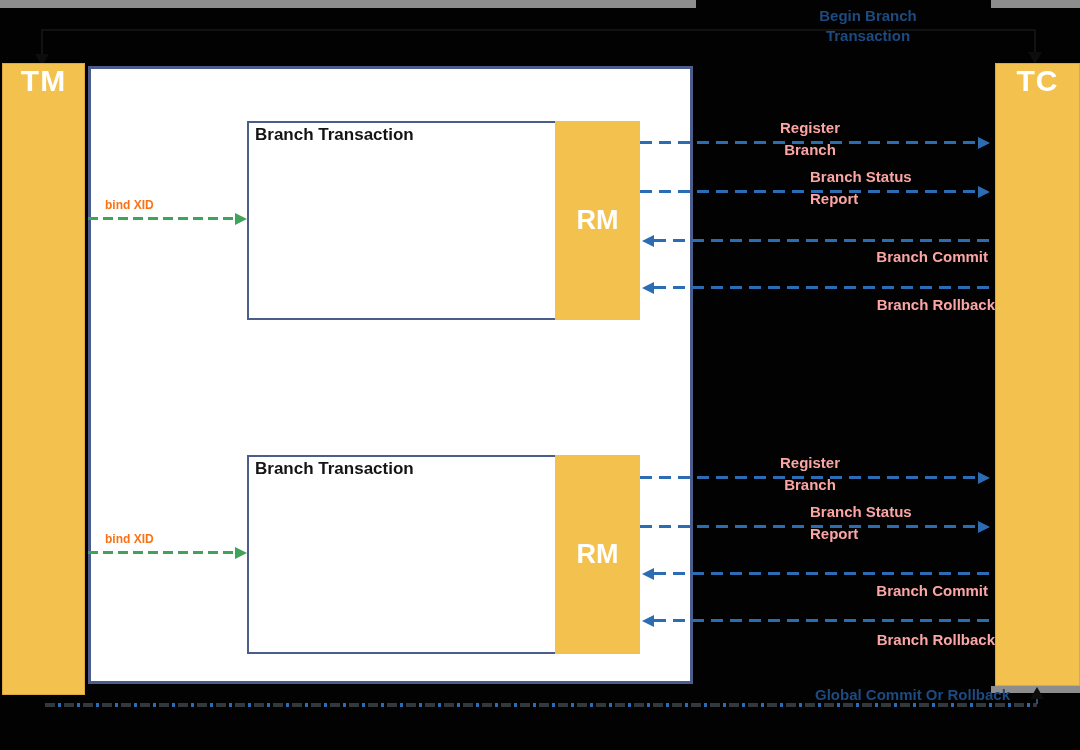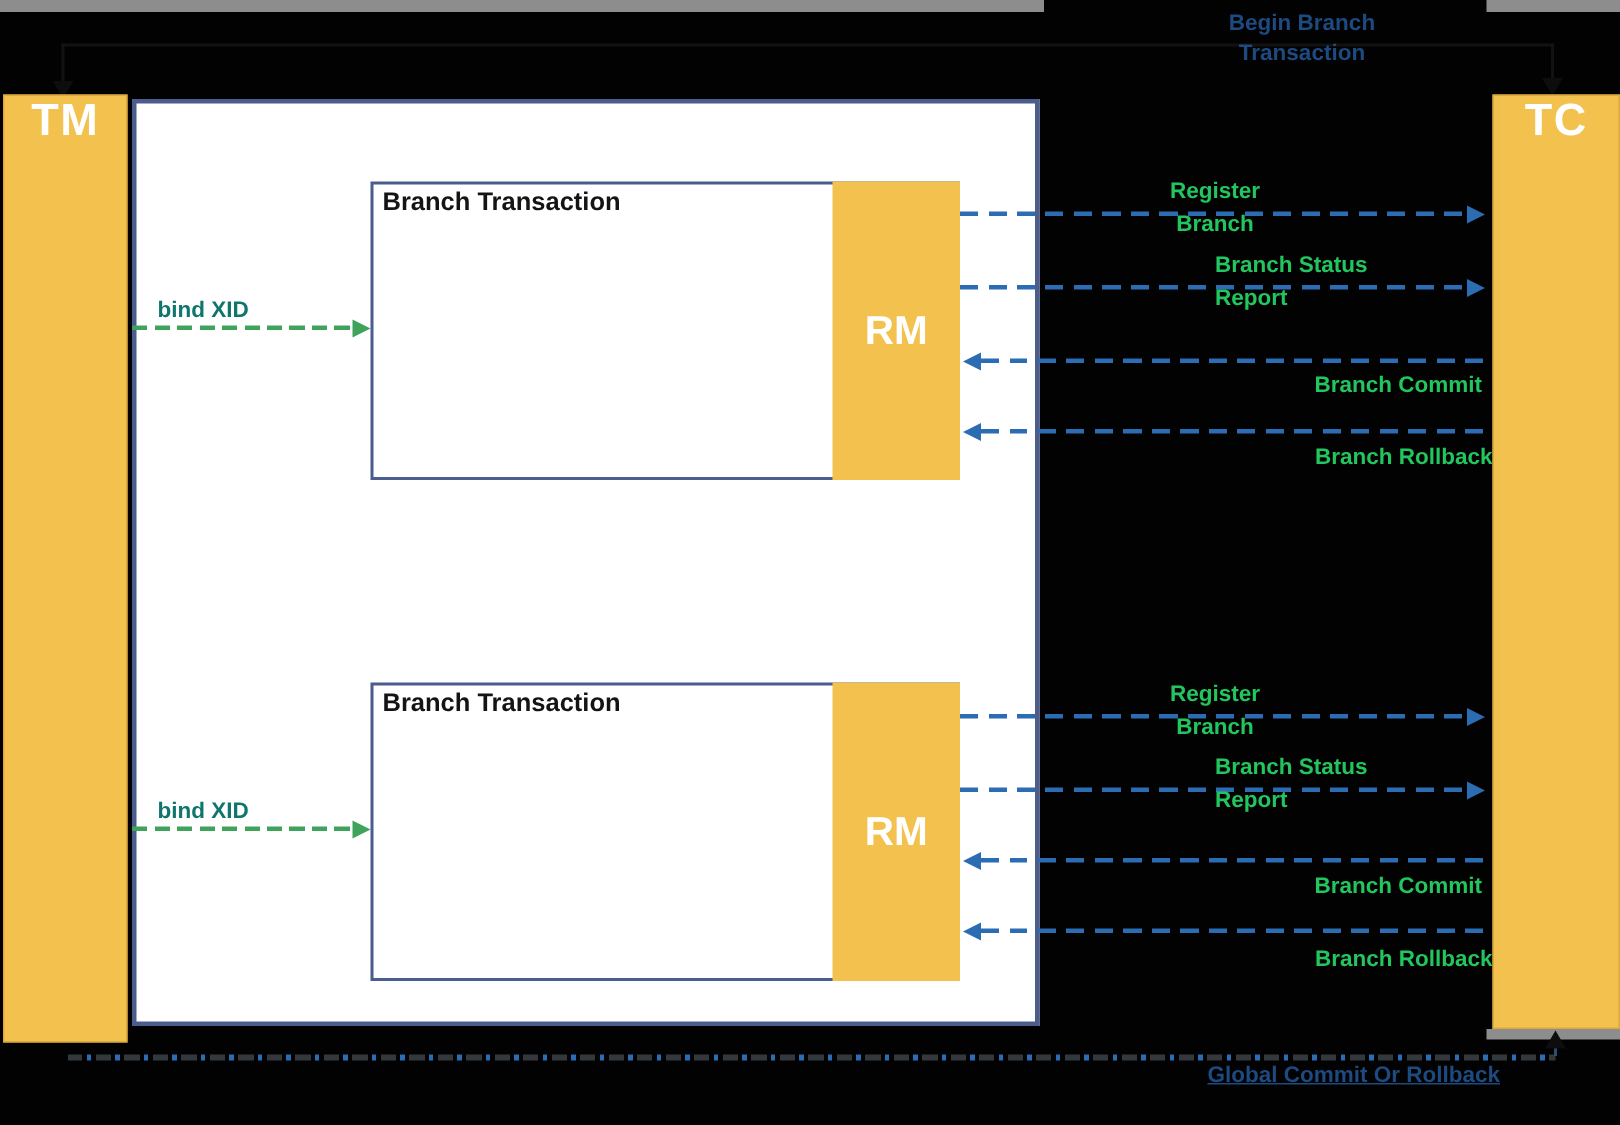--- a/index.html
+++ b/index.html
@@ -18,22 +18,22 @@
   }
   .bbox{
     position:absolute;background:#ffffff;border:2px solid #4A5D8C;box-sizing:border-box;
   }
   .rmbox{
     position:absolute;background:#F2C14E;
     display:flex;align-items:center;justify-content:center;
     color:#ffffff;font-weight:bold;font-size:27px;
   }
   .black-title{position:absolute;color:#141414;font-weight:bold;font-size:17px;line-height:1.35;}
-  .lbl-blue{position:absolute;color:#22c55e;font-weight:bold;font-size:15px;white-space:nowrap;}
-  .lbl-green{position:absolute;color:#0f766e;font-weight:bold;font-size:15px;white-space:nowrap;}
+  .lbl-blue{position:absolute;color:#fca5a5;font-weight:bold;font-size:15px;white-space:nowrap;}
+  .lbl-green{position:absolute;color:#f97316;font-weight:bold;font-size:12px;white-space:nowrap;}
   .lbl-dark{position:absolute;color:#1d4a80;font-weight:bold;font-size:15px;line-height:20px;white-space:nowrap;}
   .dash-blue{
     position:absolute;height:3px;
     background:repeating-linear-gradient(90deg,#2B6CB3 0 12px,transparent 12px 19px);
   }
   .dash-green{
     position:absolute;height:3px;
     background:repeating-linear-gradient(90deg,#3FA35C 0 10px,transparent 10px 15px);
   }
   .dash-dim{
@@ -128,15 +128,15 @@
   <div class="tri tri-left" style="left:642px;top:568px;"></div>
   <div class="lbl-blue" style="left:640px;top:582px;width:348px;text-align:right;">Branch Commit</div>
 
   <div class="dash-blue" style="left:654px;top:619px;width:341px;"></div>
   <div class="tri tri-left" style="left:642px;top:615px;"></div>
   <div class="lbl-blue" style="left:640px;top:631px;width:355px;text-align:right;">Branch Rollback</div>
 
   <div class="dash-dim" style="left:45px;top:703px;width:992px;"></div>
   <div class="darkline" style="left:1036px;top:696px;width:2px;height:8px;background:#2a4f76;"></div>
   <div class="tri tri-up-k" style="left:1030px;top:687px;"></div>
-  <div class="lbl-dark" style="left:795px;top:707px;width:215px;text-align:center;text-decoration:underline;">Global Commit Or Rollback</div>
+  <div class="lbl-dark" style="left:795px;top:685px;width:215px;text-align:right;">Global Commit Or Rollback</div>
 
 </div>
 
 </body></html>

